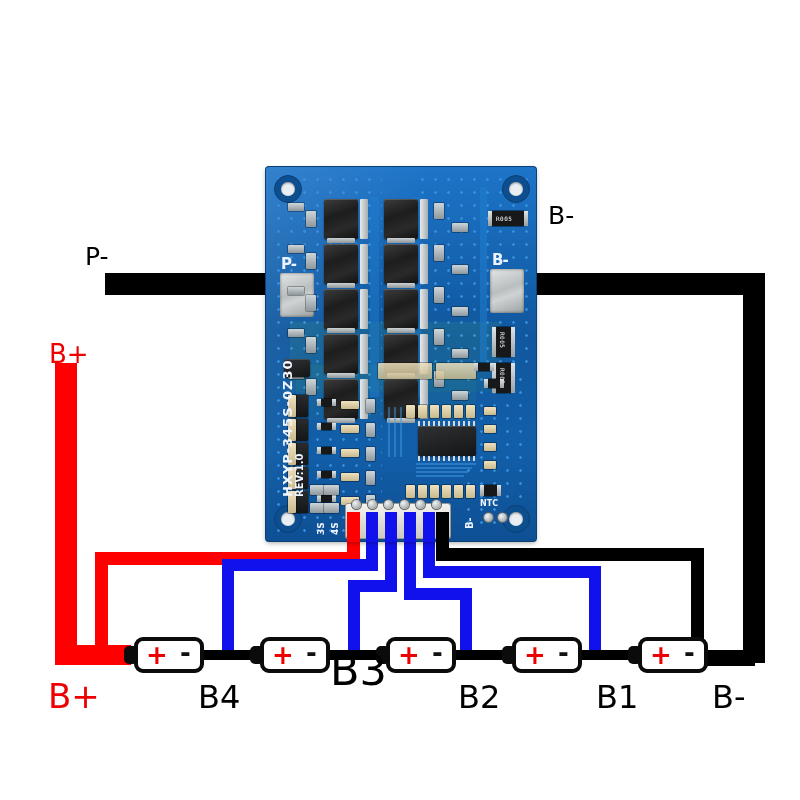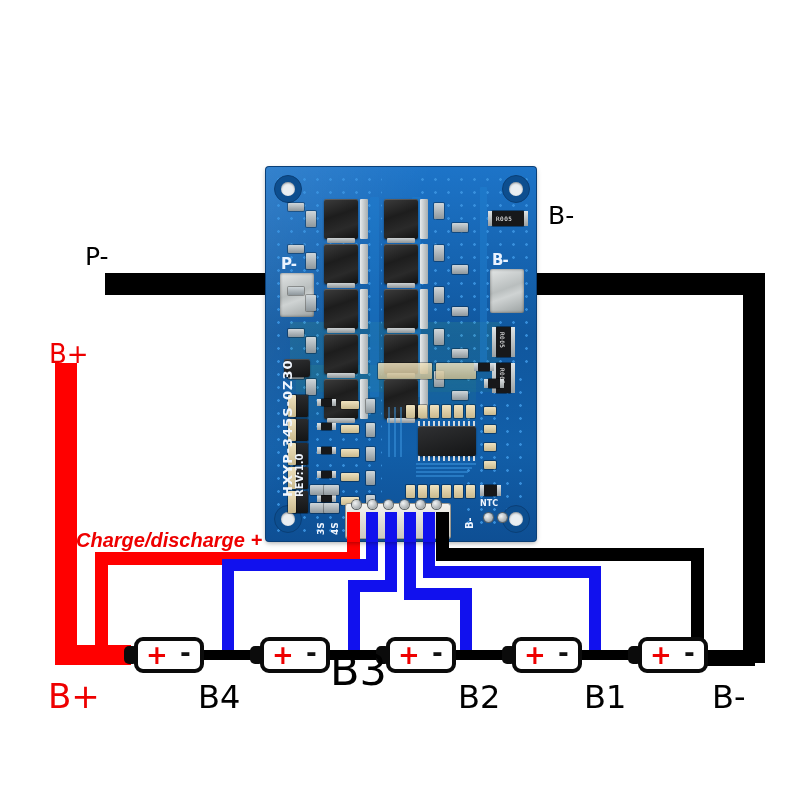--- a/index.html
+++ b/index.html
@@ -109,21 +109,20 @@
         font-family:"DejaVu Sans",sans-serif;}
 </style>
 </head>
 <body>
 
 <div id="stage">
 
   <div class="lbl" style="left:85px;top:244px;font-size:25px;font-family:'DejaVu Sans',sans-serif;">P-</div>
   <div class="lbl" style="left:548px;top:203px;font-size:25px;font-family:'DejaVu Sans',sans-serif;">B-</div>
   <div class="lbl red" style="left:49px;top:341px;font-size:26px;font-family:'DejaVu Sans',sans-serif;font-weight:normal;">B+</div>
-  <div class="lbl red italic" style="left:76px;top:530px;font-size:20px;">Charge/discharge +</div>
 
   <div class="wire black" style="left:105px;top:273px;width:190px;height:22px;"></div>
 
   <div class="wire black" style="left:510px;top:273px;width:255px;height:22px;"></div>
   <div class="wire black" style="left:743px;top:273px;width:22px;height:390px;"></div>
   <div class="wire black" style="left:700px;top:652px;width:55px;height:14px;"></div>
 
   <div class="wire red" style="left:55px;top:363px;width:22px;height:290px;"></div>
   <div class="wire red" style="left:55px;top:645px;width:76px;height:20px;"></div>
 
@@ -363,17 +362,17 @@
     <span class="plus" style="left:8px;top:1px;">+</span>
     <span class="minus" style="left:42px;top:-1px;">-</span>
   </div>
   <div class="lbl" style="left:458px;top:681px;font-size:32px;font-family:'DejaVu Sans',sans-serif;">B2</div>
 
   <div class="nub" style="left:628px;top:646px;"></div>
   <div class="cell" style="left:638px;top:637px;">
     <span class="plus" style="left:8px;top:1px;">+</span>
     <span class="minus" style="left:42px;top:-1px;">-</span>
   </div>
-  <div class="lbl" style="left:584px;top:681px;font-size:32px;font-family:'DejaVu Sans',sans-serif;">B1</div>
+  <div class="lbl" style="left:596px;top:681px;font-size:32px;font-family:'DejaVu Sans',sans-serif;">B1</div>
 
   <div class="lbl" style="left:712px;top:681px;font-size:32px;font-family:'DejaVu Sans',sans-serif;">B-</div>
 
 </div>
 
 </body></html>

